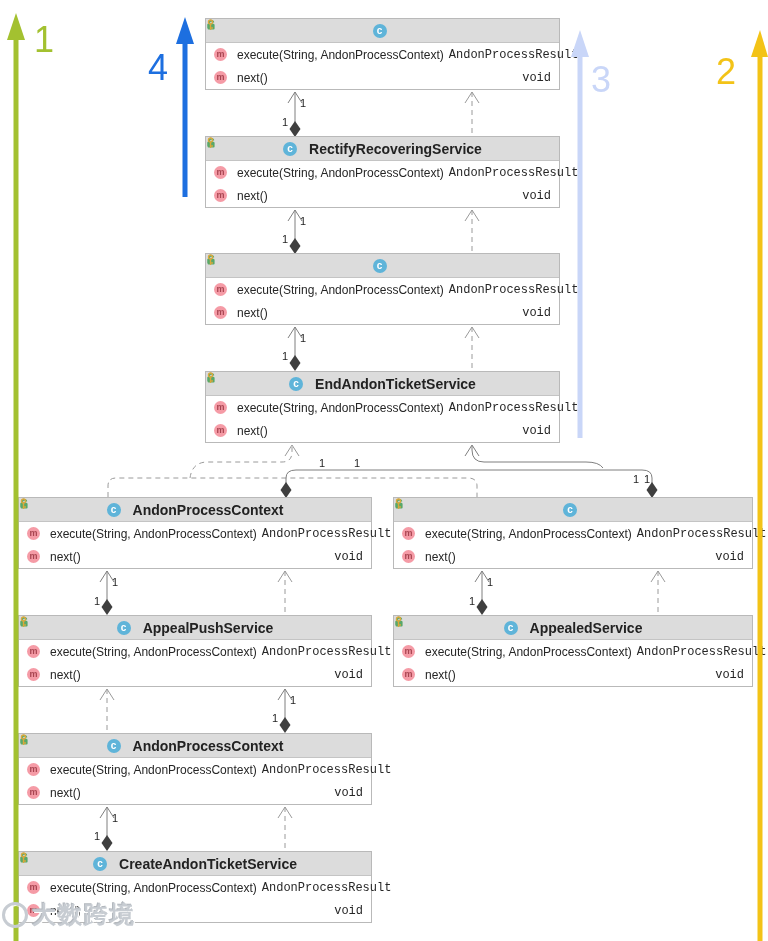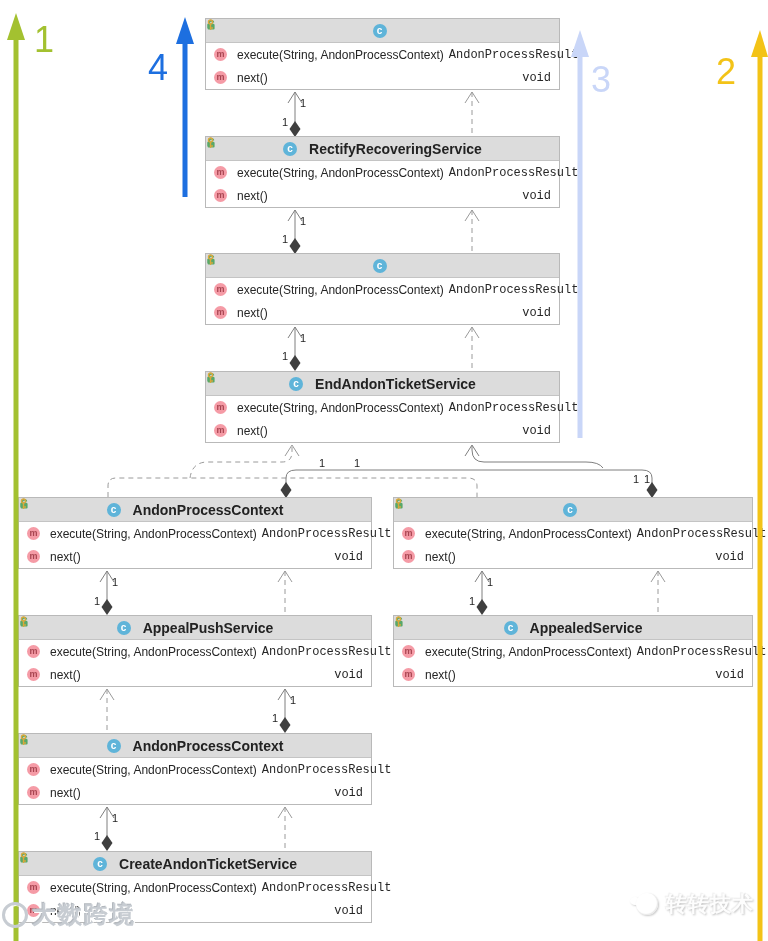--- a/index.html
+++ b/index.html
@@ -520,21 +520,14 @@
         </span>
       <span>next()</span>
       <span class="ret">void</span>
     </div>
   </div>
 
   <div class="wm-left">
     <span class="wm-ring"></span>
     <span>大数跨境</span>
   </div>
-  <div class="wm-right">
-    <span class="wm-mascot">
-      <span class="wing"></span>
-        <span class="body"></span>
-    </span>
-    <span>转转技术</span>
-  </div>
 
 </div>
 
 </body></html>

